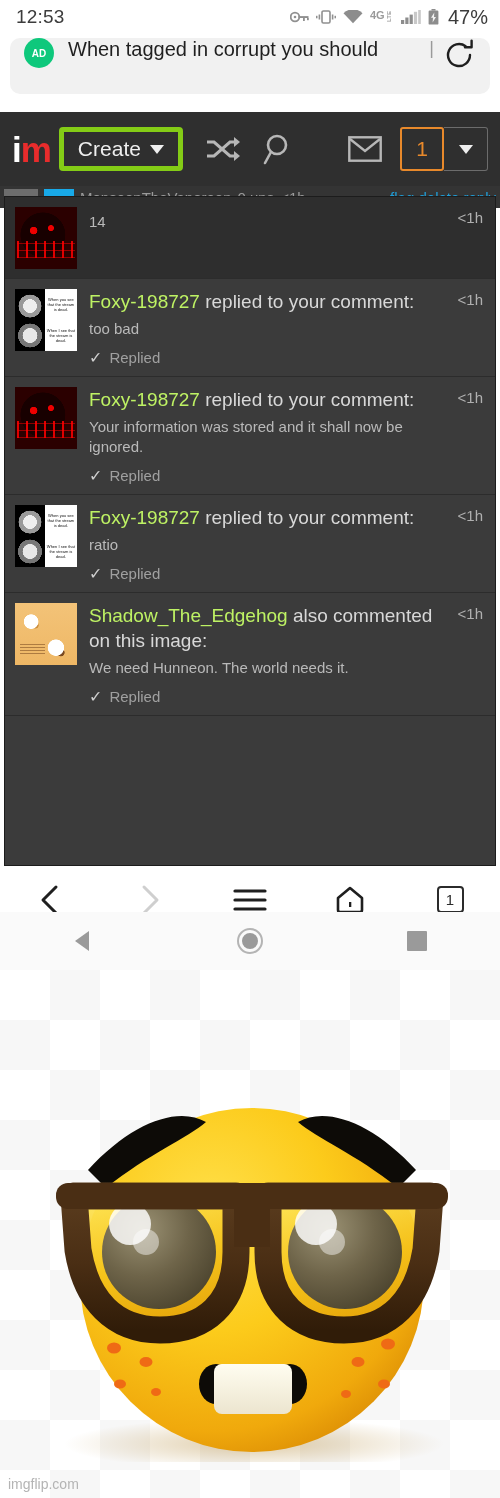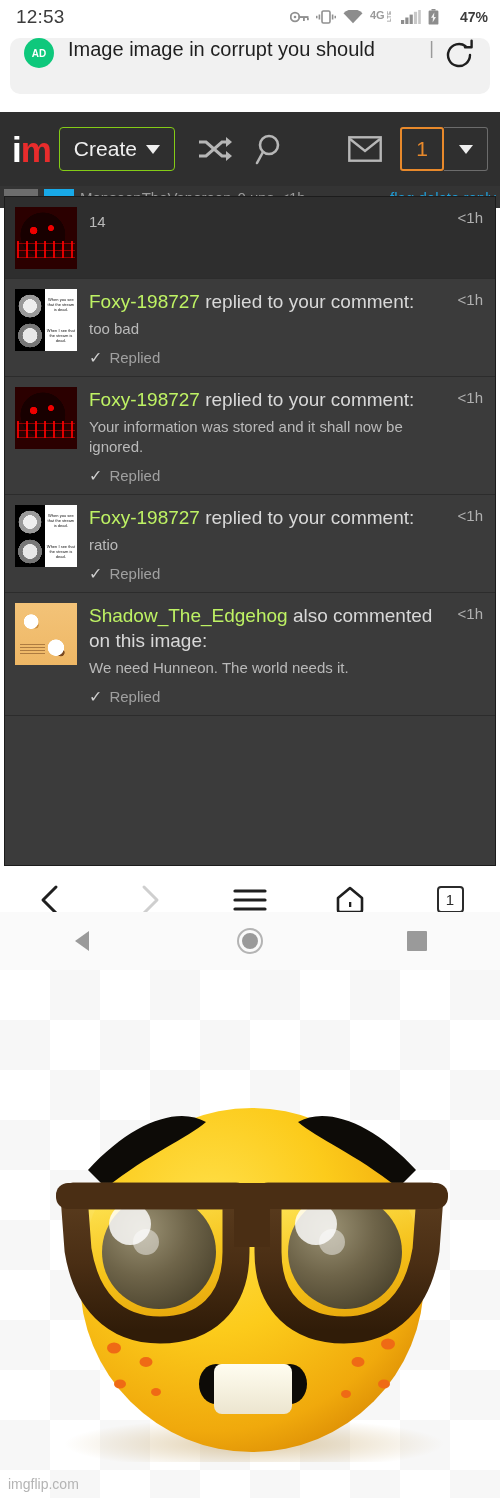--- a/index.html
+++ b/index.html
@@ -14,21 +14,21 @@
   
   .statusbar {
     position: absolute; top: 0; left: 0; width: 500px; height: 34px;
     background: #ffffff;
     display: flex; align-items: center; justify-content: space-between;
     padding: 0 12px 0 16px;
   }
   .sb-clock { font-size: 19px; color: #3c3c3c; letter-spacing: .2px; }
   .sb-icons { display: flex; align-items: center; gap: 7px; }
   .sb-icons svg { display: block; }
-  .sb-batt-pct { font-size: 14px; color: #3c3c3c; margin-left: 14px; font-weight: bold; }
+  .sb-batt-pct { font-size: 20px; color: #3c3c3c; margin-left: 2px; }
 
   
   .adbar {
     position: absolute; top: 38px; left: 10px;
     width: 480px; height: 56px;
     background: #f1f1f1; border-radius: 10px;
     display: flex; align-items: flex-start; padding: 0 14px;
   }
   .ad-badge {
     width: 30px; height: 30px; border-radius: 50%;
@@ -51,21 +51,21 @@
   
   .ifheader {
     position: absolute; top: 112px; left: 0; width: 500px; height: 74px;
     background: #2f2f2f; display: flex; align-items: center;
     padding: 0 12px;
   }
   .logo { font-size: 35px; font-weight: bold; line-height: 1; margin-right: 8px; letter-spacing: -1px;}
   .logo .i { color: #ffffff; }
   .logo .m { color: #e82c2c; }
   .create-btn {
-    border: 1px solid #84cc16; border-radius: 4px;
+    border: 5px solid #84cc16; border-radius: 4px;
     height: 44px; padding: 0 14px;
     display: flex; align-items: center; gap: 9px;
     color: #efefef; font-size: 21px;
   }
   .tri-down {
     width: 0; height: 0; border-left: 7px solid transparent;
     border-right: 7px solid transparent; border-top: 9px solid #efefef;
   }
   .hdr-icon { margin-left: 22px; display:flex; align-items:center;}
   .hdr-right { margin-left: auto; display: flex; align-items: center; }
@@ -257,21 +257,21 @@
         </svg>
       </span>
       <span class="sb-batt-pct">47%</span>
     </div>
   </div>
 
   <div class="adbar">
     <div class="ad-badge">
       <span class="shield">AD</span>
     </div>
-    <div class="ad-text">Image image in corrupt you should</div>
+    <div class="ad-text">When tagged in corrupt you should</div>
     <div class="ad-caret">|</div>
     <div class="ad-reload">
       <svg width="34" height="34" viewBox="0 0 34 34">
         <path d="M28 17 a11 11 0 1 1 -4.4 -8.8" fill="none" stroke="#1f1f1f" stroke-width="2.4" stroke-linecap="round"></path>
         <path d="M29.6 2.6 L29.6 9.2 L23 9.2" fill="none" stroke="#1f1f1f" stroke-width="2.4" stroke-linecap="round" stroke-linejoin="round"></path>
       </svg>
     </div>
   </div>
 
   <div class="ifheader">

